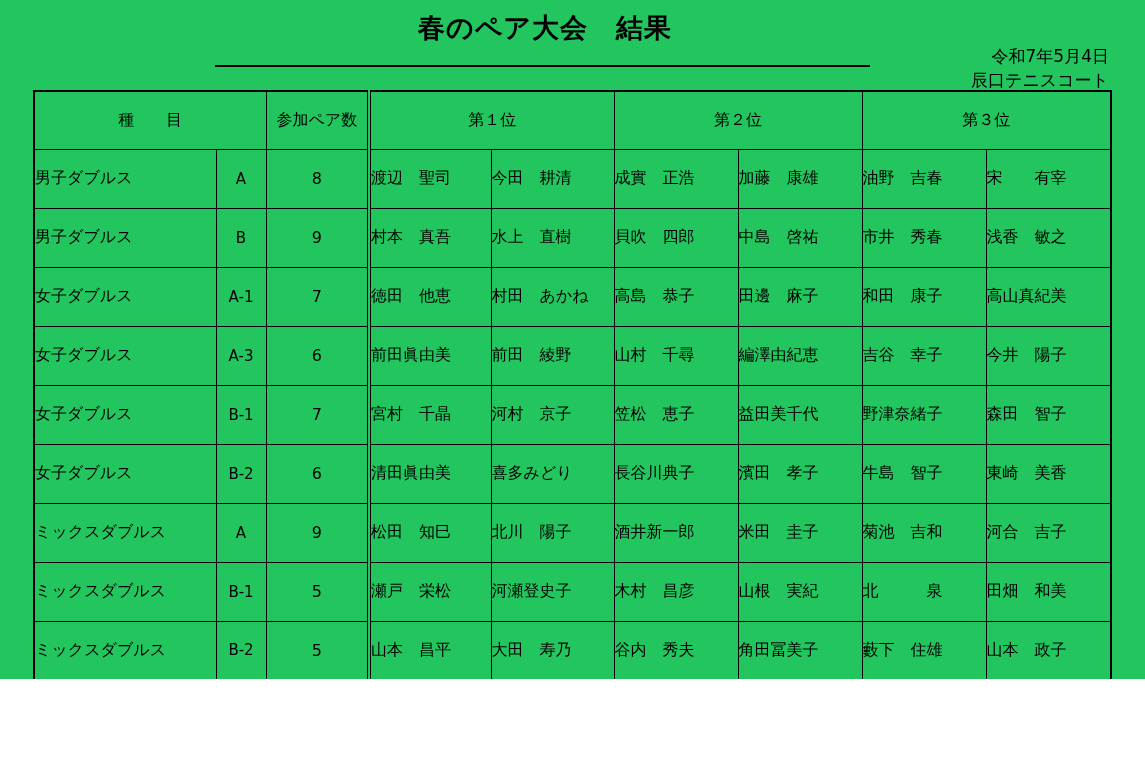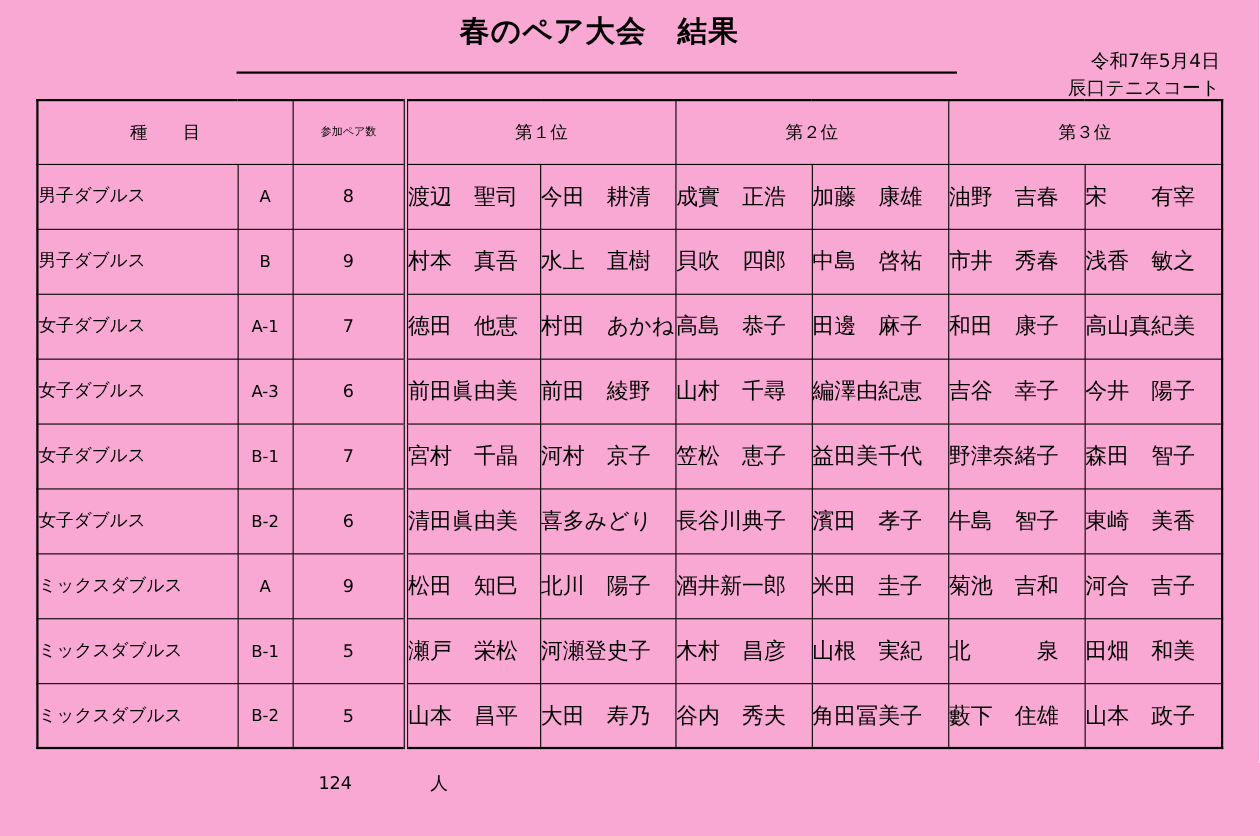--- a/index.html
+++ b/index.html
@@ -5,22 +5,22 @@
   html, body {
     margin: 0;
     padding: 0;
     background: #ffffff;
     font-family: "DejaVu Sans", sans-serif;
     color: #000000;
   }
   .page {
     position: relative;
     width: 1145px;
-    height: 760px;
-    background: #f9a8d4;
+    height: 679px;
+    background: #22c55e;
     overflow: hidden;
   }
   .page-title {
     position: absolute;
     top: 10px;
     left: 0;
     width: 1090px;
     margin: 0;
     text-align: center;
     font-size: 27px;
@@ -76,21 +76,21 @@
     text-align: center;
     font-size: 15px;
   }
   td.td-pairs {
     text-align: center;
     font-size: 16px;
   }
   td.td-name {
     text-align: left;
     padding-left: 10px;
-    font-size: 20px;
+    font-size: 16px;
   }
   .dbl { border-left: 4px double #000 !important; }
   .totals {
     position: absolute;
     top: 699px;
     left: 240px;
     font-size: 16px;
     line-height: 25px;
   }
   .total-row .t-num {
@@ -125,21 +125,21 @@
       <col style="width:122px">
       <col style="width:123px">
       <col style="width:124px">
       <col style="width:124px">
       <col style="width:124px">
       <col style="width:125px">
     </colgroup>
     <thead>
       <tr>
         <th colspan="2">種　　目</th>
-        <th style="font-size:10px">参加ペア数</th>
+        <th style="font-size:16px">参加ペア数</th>
         <th colspan="2" class="dbl">第１位</th>
         <th colspan="2">第２位</th>
         <th colspan="2">第３位</th>
       </tr>
     </thead>
     <tbody id="results-tbody">
         <tr>
           <td class="td-event">男子ダブルス</td>
           <td class="td-class">A</td>
           <td class="td-pairs">8</td>

